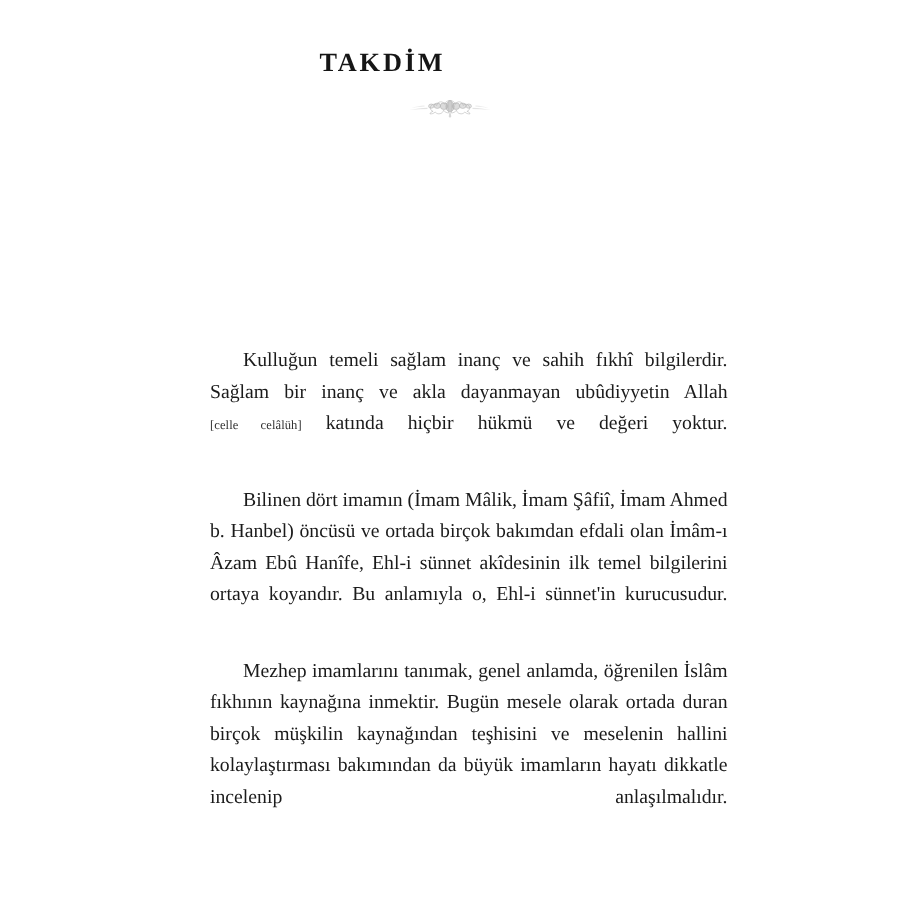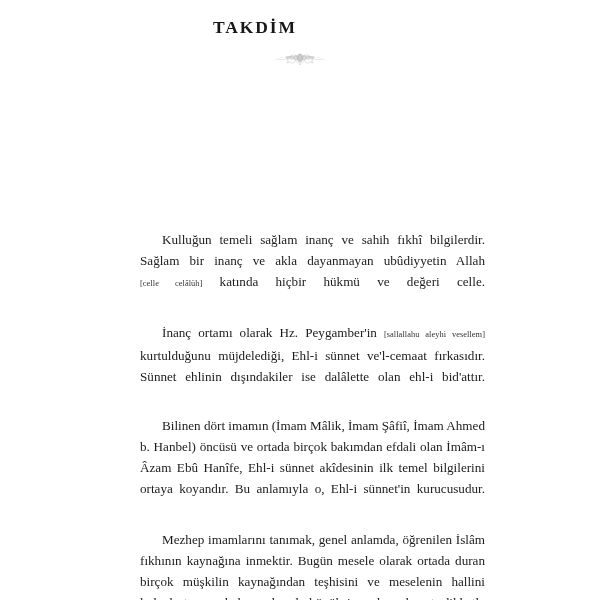--- a/index.html
+++ b/index.html
@@ -20,21 +20,21 @@
     position: relative;
     width: 600px;
     height: 600px;
     background: #ffffff;
     box-sizing: border-box;
   }
 
   
   .chapter-head {
     position: absolute;
-    top: 18px;
+    top: 32px;
     left: 0;
     width: 508px;
     text-align: center;
   }
 
   .chapter-title {
     font-family: "Liberation Serif", "DejaVu Serif", serif;
     font-size: 17.5px;
     font-weight: 700;
     letter-spacing: 1.9px;
@@ -124,23 +124,22 @@
           <path d="M126 19.5c8 .2 16 1.3 24 3.1-8-.7-16-1.1-24-1.2z" fill-opacity="0.35" stroke="none"></path>
           <path d="M62 16.5c-6 .5-12 1.6-17.5 3.3 5.9-1 11.7-1.6 17.5-1.9z" fill-opacity="0.28" stroke="none"></path>
           <path d="M130 16.5c6 .5 12 1.6 17.5 3.3-5.9-1-11.7-1.6-17.5-1.9z" fill-opacity="0.28" stroke="none"></path>
         </g>
       </svg>
     </div>
   </div>
 
   <div class="textblock">
 
-    <p class="para"><span>Kulluğun temeli sağlam inanç ve sahih fıkhî bilgilerdir. Sağlam bir inanç ve akla dayanmayan ubûdiyyetin Allah </span><span class="small-note">[celle celâlüh]</span><span> katında hiçbir hükmü ve değeri celle.</span></p>
+    <p class="para"><span>Kulluğun temeli sağlam inanç ve sahih fıkhî bilgilerdir. Sağlam bir inanç ve akla dayanmayan ubûdiyyetin Allah </span><span class="small-note">[celle celâlüh]</span><span> katında hiçbir hükmü ve değeri yoktur.</span></p>
 
-    <p class="para"><span>İnanç ortamı olarak Hz. Peygamber'in </span><span class="small-note">[sallallahu aleyhi vesellem]</span><span> kurtulduğunu müjdelediği, Ehl-i sünnet ve'l-cemaat fırkasıdır. Sünnet ehlinin dışındakiler ise dalâlette olan ehl-i bid'attır.</span></p>
 
     <p class="para"><span>Bilinen dört imamın (İmam Mâlik, İmam Şâfiî, İmam Ahmed b. Hanbel) öncüsü ve ortada birçok bakımdan efdali olan İmâm-ı Âzam Ebû Hanîfe, Ehl-i sünnet akîdesinin ilk temel bilgilerini ortaya koyandır. Bu anlamıyla o, Ehl-i sünnet'in kurucusudur.</span><span class="small-note"></span><span></span></p>
 
     <p class="para"><span>Mezhep imamlarını tanımak, genel anlamda, öğrenilen İslâm fıkhının kaynağına inmektir. Bugün mesele olarak ortada duran birçok müşkilin kaynağından teşhisini ve meselenin hallini kolaylaştırması bakımından da büyük imamların hayatı dikkatle incelenip anlaşılmalıdır.</span><span class="small-note"></span><span></span></p>
 
   </div>
 
 </div>
 
 </body></html>

